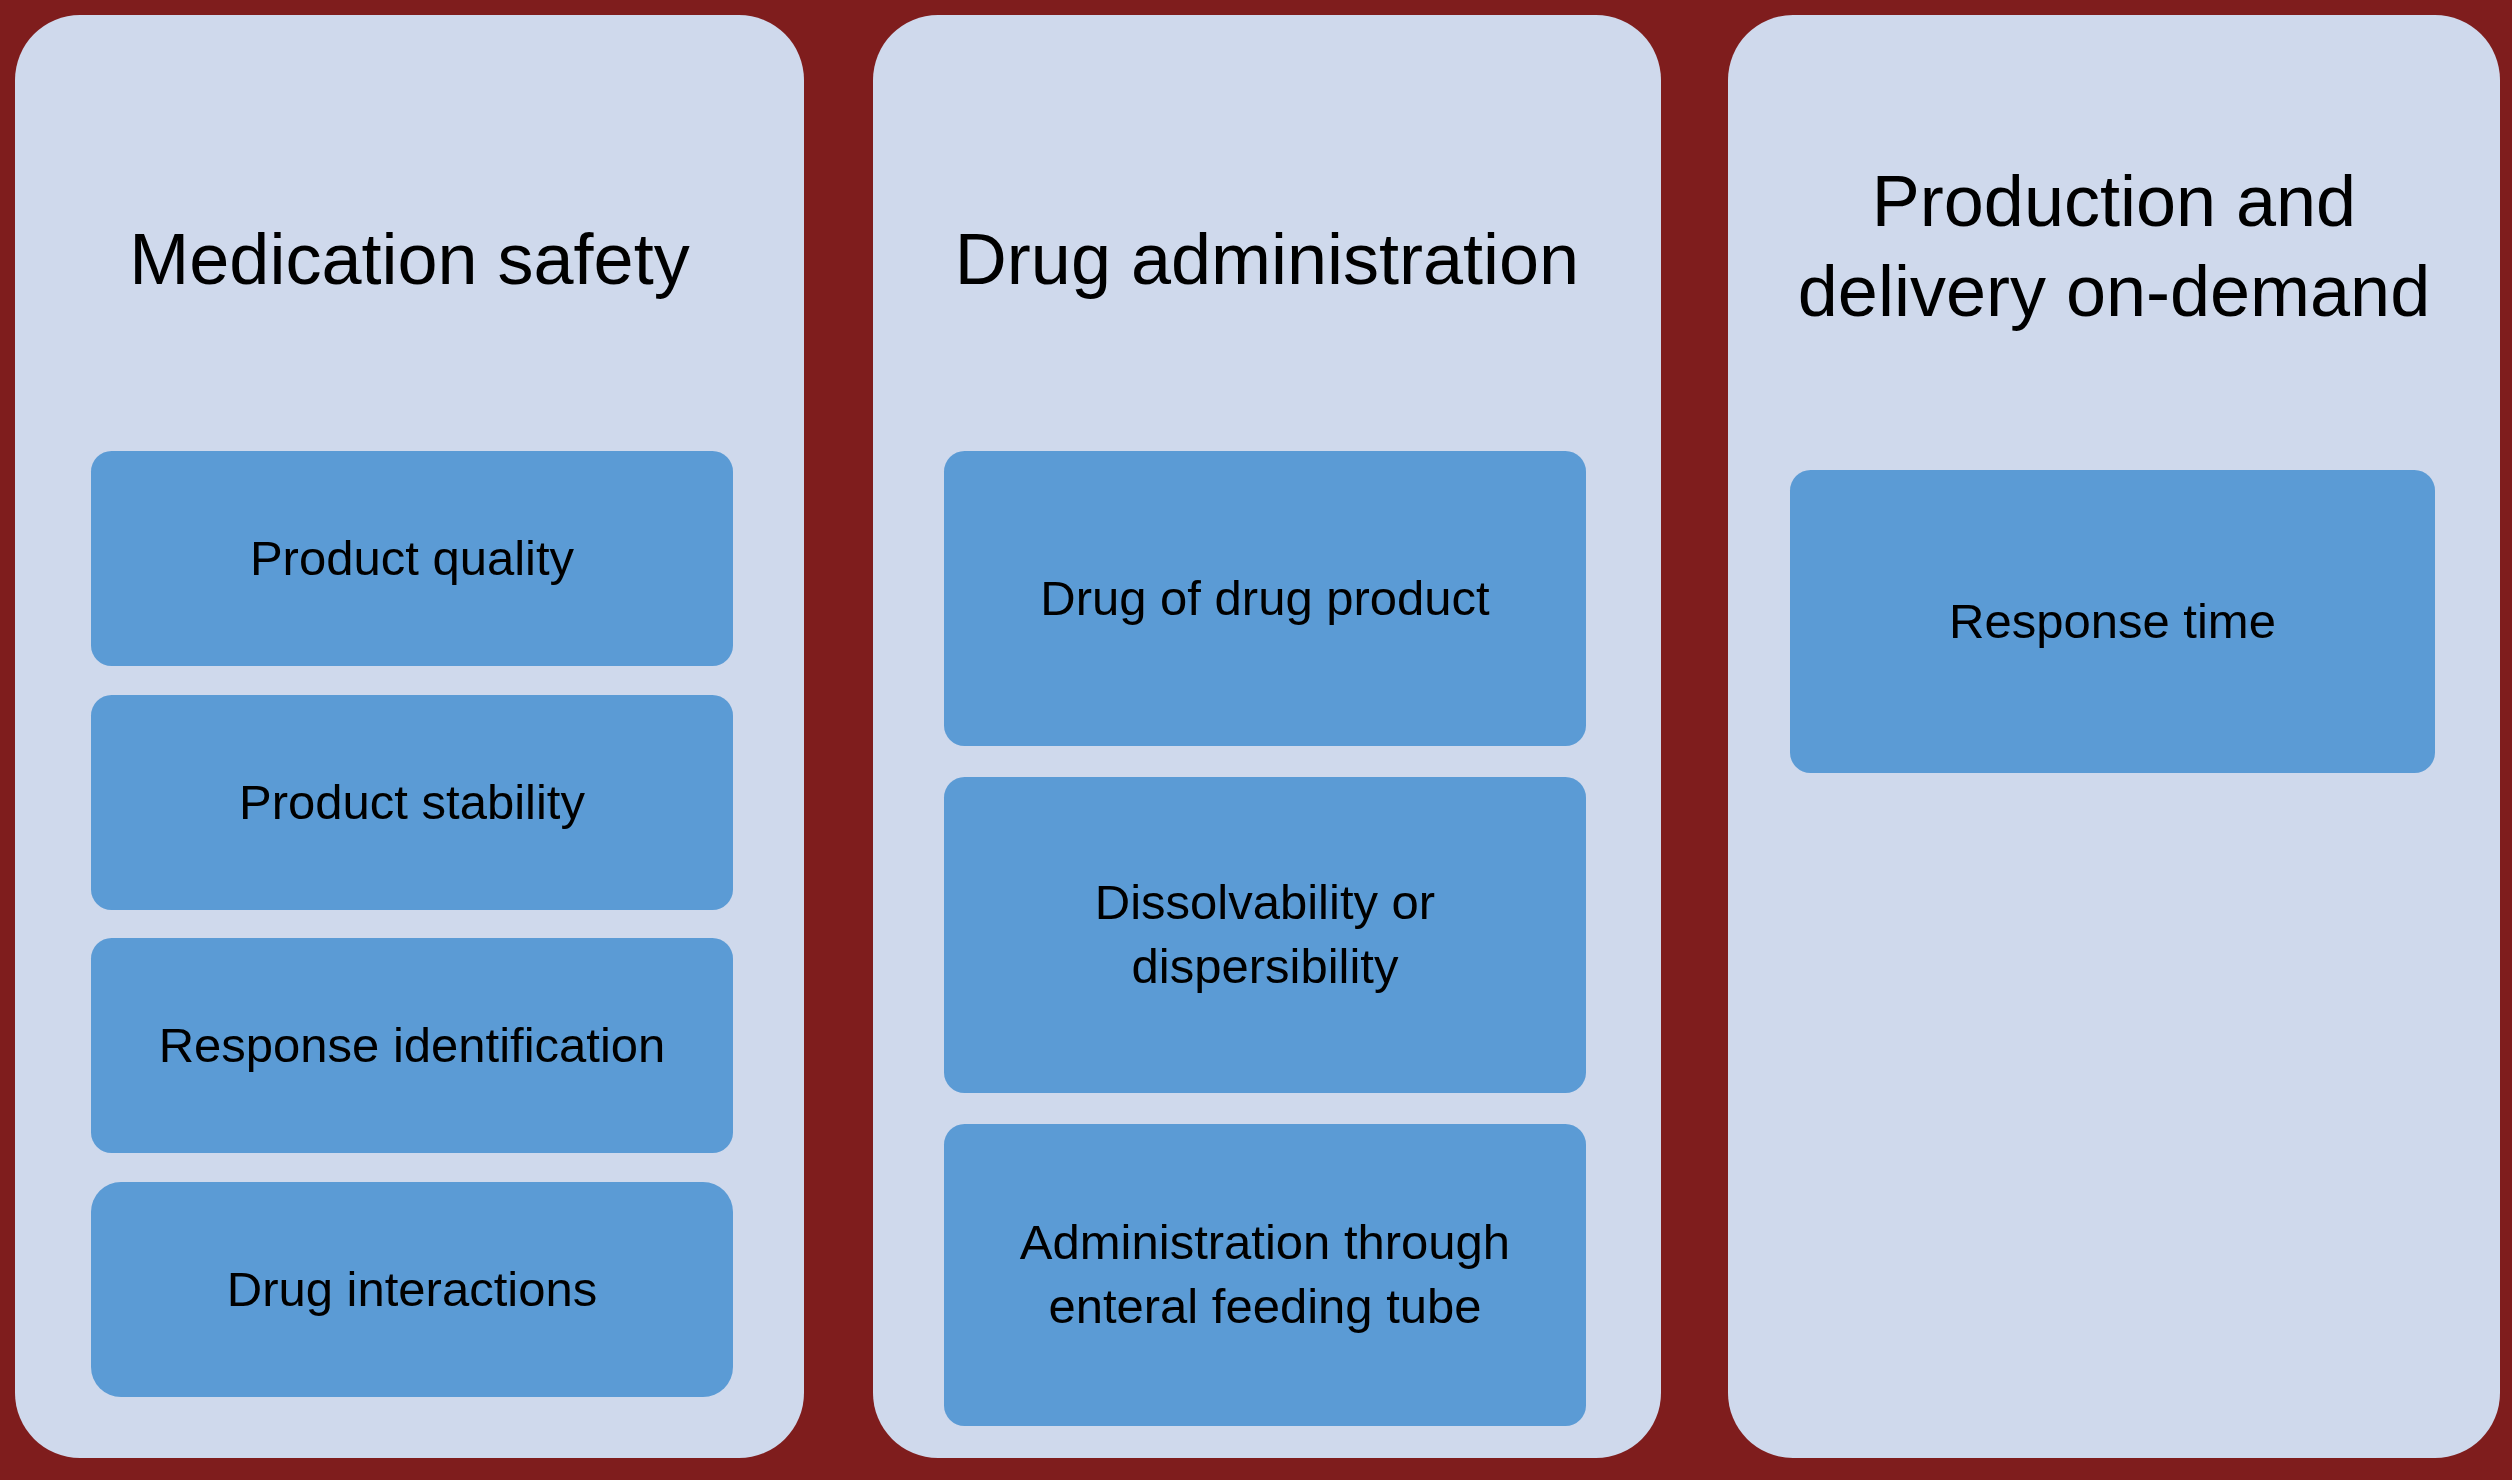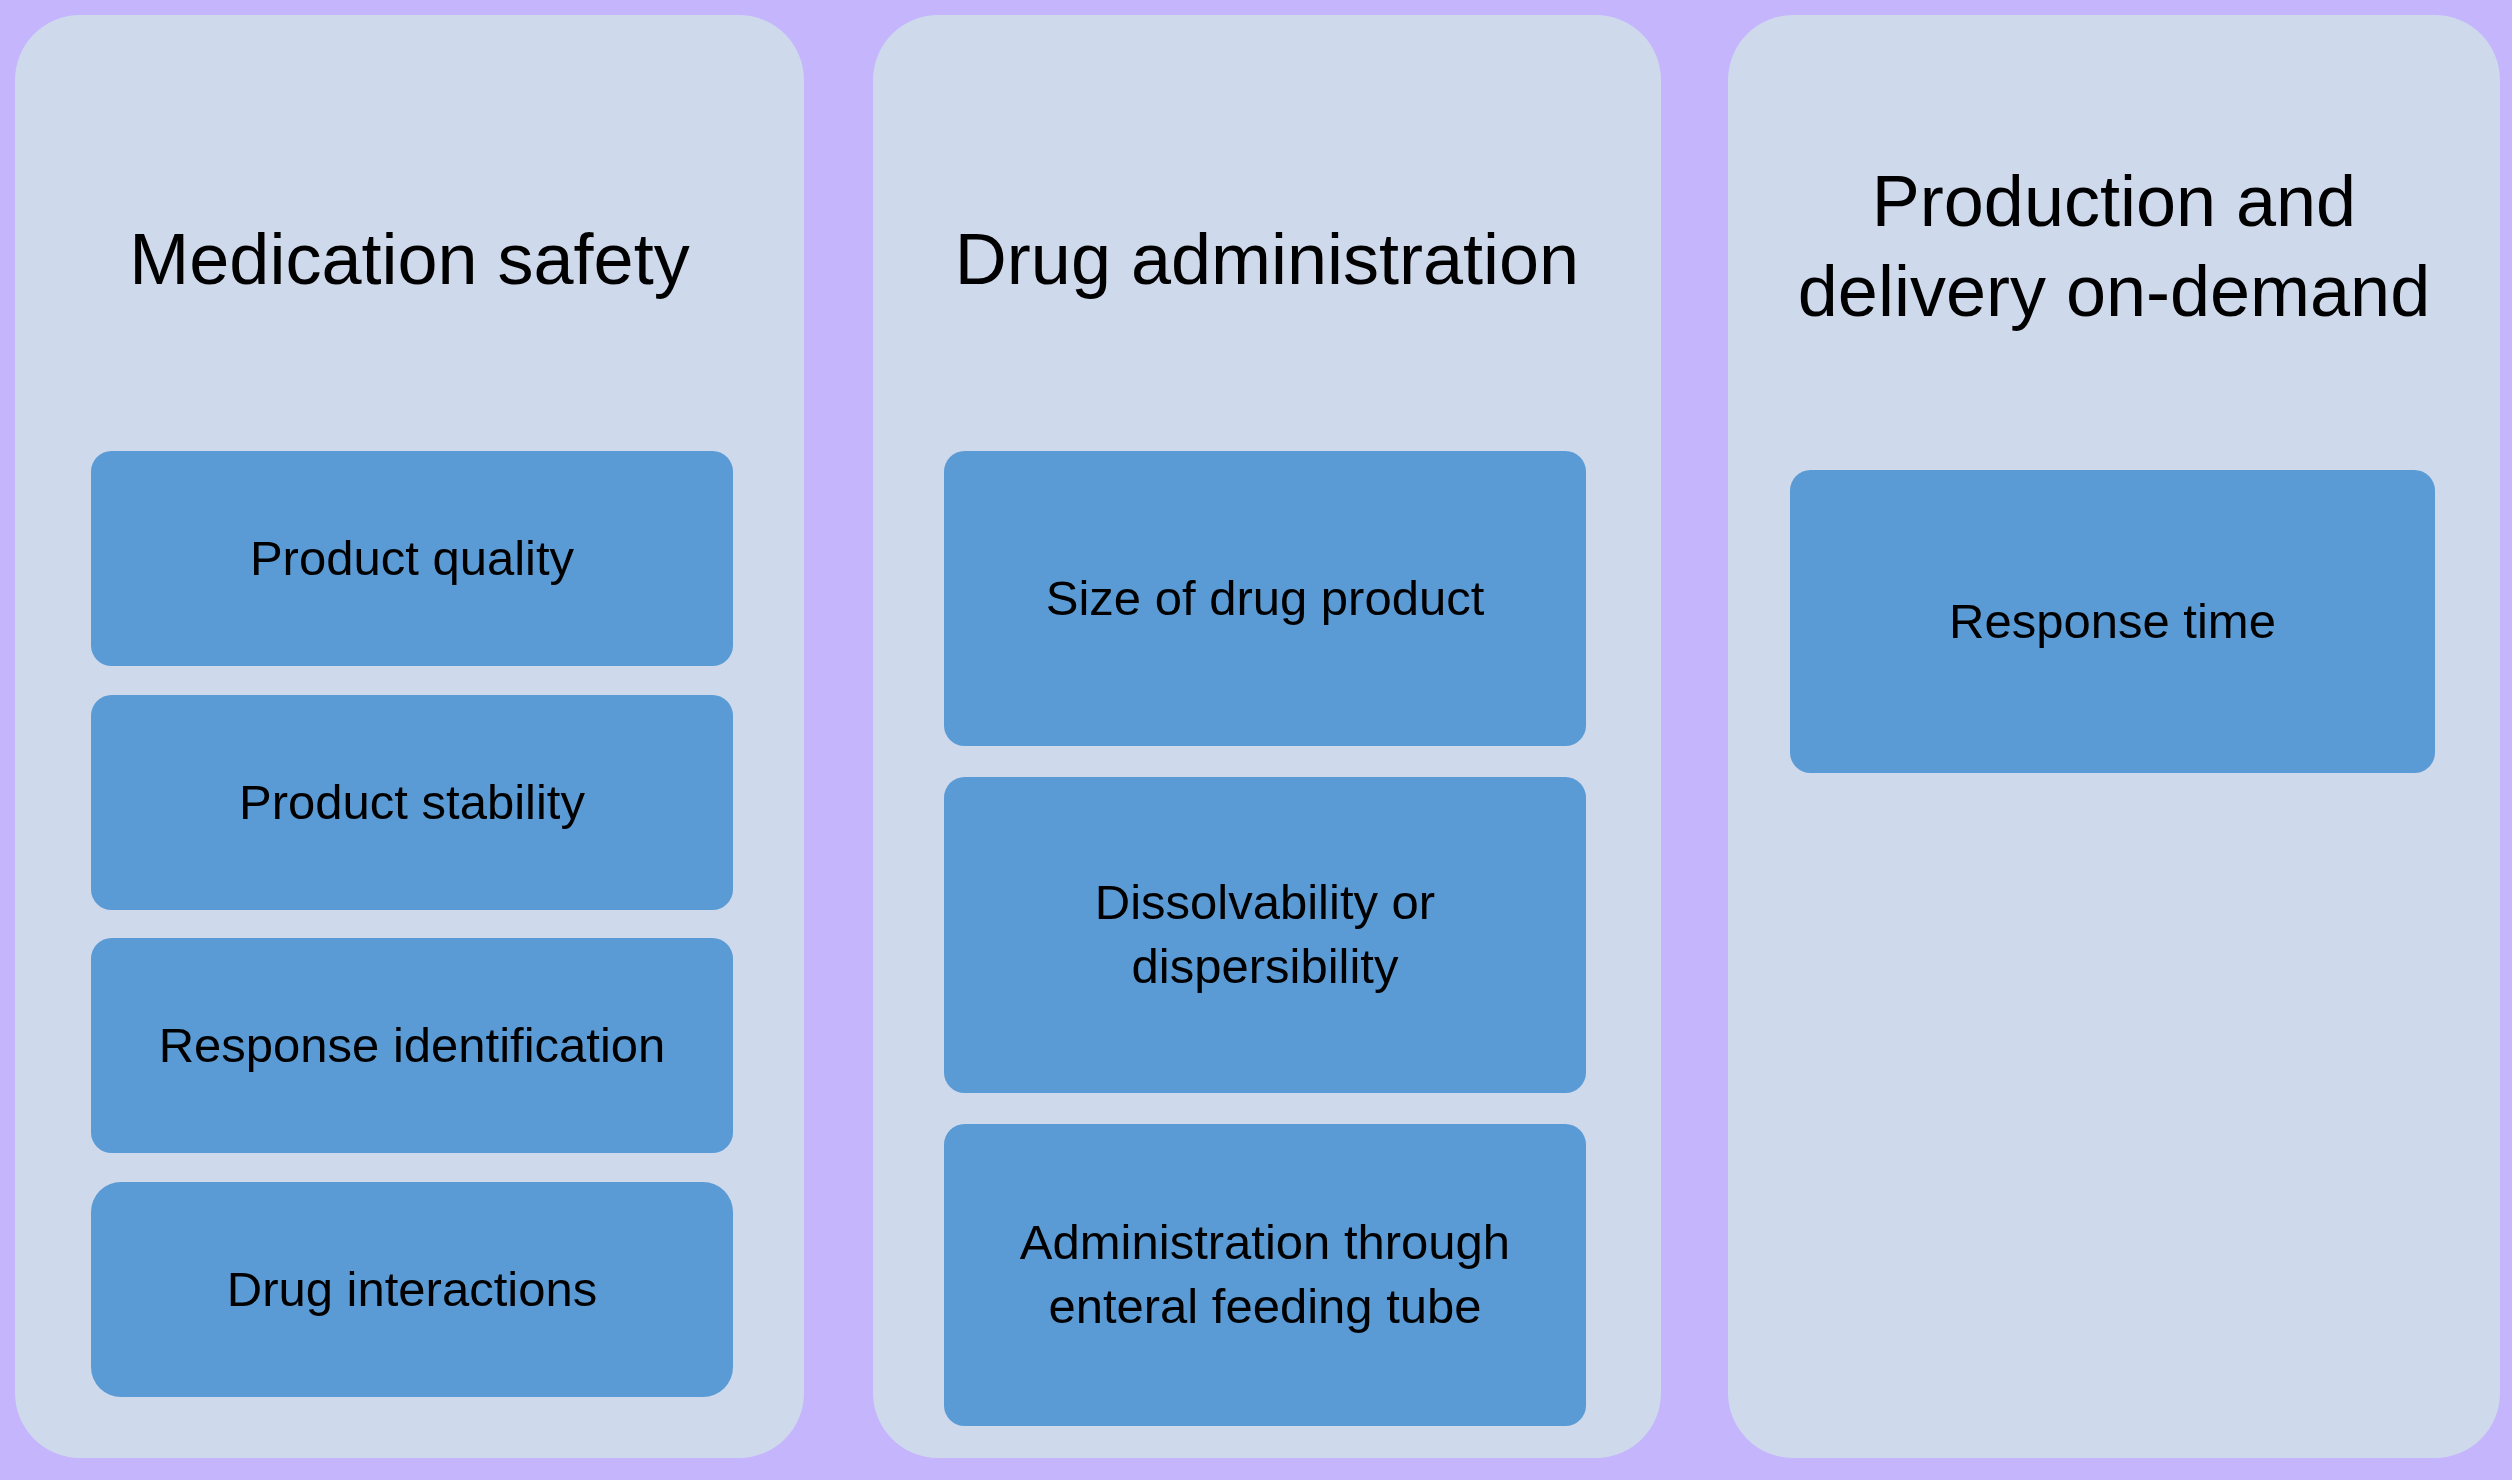--- a/index.html
+++ b/index.html
@@ -5,21 +5,21 @@
   html, body {
     margin: 0;
     padding: 0;
     background: #ffffff;
     font-family: "Liberation Sans", "DejaVu Sans", sans-serif;
   }
   .canvas {
     position: relative;
     width: 2512px;
     height: 1481px;
-    background: #c4b5fd;
+    background: #7f1d1d;
     overflow: hidden;
   }
   .panel {
     position: absolute;
     top: 15px;
     height: 1443px;
     background: #cfd9ec;
     border-radius: 65px;
   }
   .panel-title {
@@ -56,21 +56,21 @@
   <section class="panel" style="left:15px; width:789px;">
     <h2 class="panel-title" style="top:199px; max-width:755px;">Medication safety</h2>
     <div class="item" style="left:76px; top:436px; width:642px; height:215px;">Product quality</div>
     <div class="item" style="left:76px; top:680px; width:642px; height:215px;">Product stability</div>
     <div class="item" style="left:76px; top:923px; width:642px; height:215px;">Response identification</div>
     <div class="item" style="left:76px; top:1167px; width:642px; height:215px;border-radius:30px;">Drug interactions</div>
   </section>
 
   <section class="panel" style="left:873px; width:788px;">
     <h2 class="panel-title" style="top:199px; max-width:755px;">Drug administration</h2>
-    <div class="item" style="left:71px; top:436px; width:642px; height:295px;">Size of drug product</div>
+    <div class="item" style="left:71px; top:436px; width:642px; height:295px;">Drug of drug product</div>
     <div class="item" style="left:71px; top:762px; width:642px; height:316px;">Dissolvability or dispersibility</div>
     <div class="item" style="left:71px; top:1109px; width:642px; height:302px;">Administration through enteral feeding tube</div>
   </section>
 
   <section class="panel" style="left:1728px; width:772px;">
     <h2 class="panel-title" style="top:141px; max-width:687px;text-align:center;">Production and delivery on-demand</h2>
     <div class="item" style="left:62px; top:455px; width:645px; height:303px;">Response time</div>
   </section>
 
 </div>

